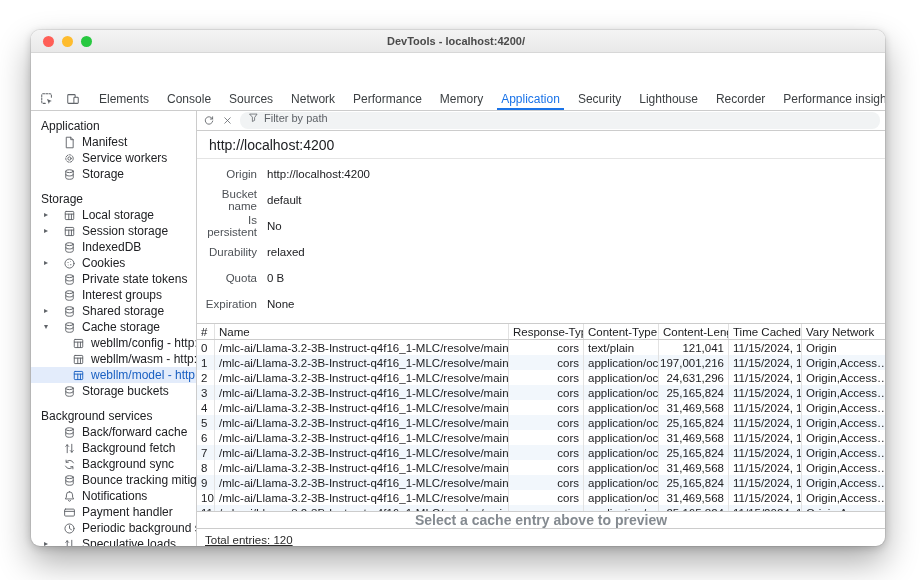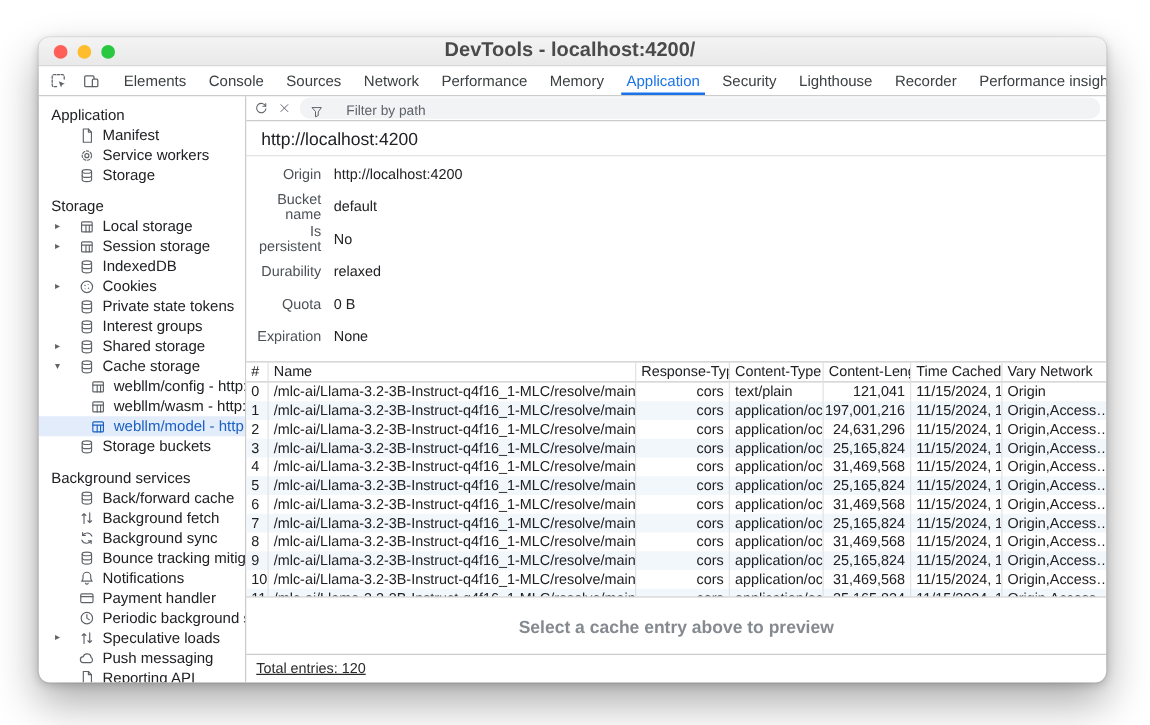--- a/index.html
+++ b/index.html
@@ -6,45 +6,45 @@
   body{width:920px;height:580px;background:#fff;overflow:hidden;position:relative;
        font-family:"Liberation Sans",sans-serif;-webkit-font-smoothing:antialiased;}
   .window{position:absolute;left:31px;top:30px;width:854px;height:516px;background:#fff;
           border-radius:9px;overflow:hidden;display:flex;flex-direction:column;
           box-shadow:0 16px 34px rgba(0,0,0,.33),0 2px 8px rgba(0,0,0,.18),0 0 0 1px rgba(0,0,0,.07);}
   
   .titlebar{height:22px;background:linear-gradient(#f4f4f4,#e9e9e9);border-bottom:1px solid #d7d7d7;
             display:flex;align-items:center;position:relative;flex:none;}
   .lights{display:flex;gap:8px;padding-left:12px;}
   .light{width:11px;height:11px;border-radius:50%;}
-  .titlebar .title{position:absolute;left:0;right:4px;text-align:center;font-size:16px;font-weight:bold;color:#4a4a4a;}
+  .titlebar .title{position:absolute;left:0;right:4px;text-align:center;font-size:11px;font-weight:bold;color:#4a4a4a;}
   
   .tabbar{height:23px;background:#fff;border-bottom:1px solid #ccc;display:flex;align-items:stretch;
-          font-size:12px;color:#3c4043;flex:none;padding-left:3px;}
+          font-size:12px;color:#3c4043;flex:none;padding-left:3px;margin-top:34px;}
   .tbtn{display:flex;align-items:center;padding:0 6px;}
   .tdivider{width:1px;background:#d8d8d8;margin:4px 2px;}
   .tab{display:flex;align-items:center;gap:4px;padding:0 9px;position:relative;white-space:nowrap;cursor:default;}
   .tab.active{color:var(--accent);}
   .tab.active:after{content:'';position:absolute;left:5px;right:5px;bottom:0;height:2px;background:var(--accent);}
   
   .bodyrow{flex:1;display:flex;min-height:0;}
   .sidebar{width:165px;flex:none;border-right:1px solid #ccc;overflow:hidden;padding-top:6px;font-size:12px;color:#202124;}
   .sec{margin-bottom:8px;}
   .sec-title{height:17px;display:flex;align-items:center;padding-left:10px;color:#202124;}
   .item{height:16px;display:flex;align-items:center;padding-left:32px;position:relative;white-space:nowrap;overflow:hidden;cursor:pointer;}
   .item .arrow{position:absolute;left:13px;top:50%;transform:translateY(-52%);font-size:8px;color:#5f6368;}
   .item .ico{display:flex;margin-right:6px;flex:none;}
   .item.child{padding-left:41px;}
   .item.selected{background:var(--sel-bg);color:var(--sel-fg);}
   .item.selected svg{stroke:var(--sel-fg);}
   
   .main{flex:1;display:flex;flex-direction:column;min-width:0;}
   .ptoolbar{height:19px;flex:none;border-bottom:1px solid #ccc;display:flex;align-items:center;padding:0 5px 0 6px;gap:7px;}
   .icobtn{display:flex;align-items:center;cursor:pointer;}
-  .filterpill{flex:1;height:17px;background:#f1f3f4;border-radius:8px;display:flex;align-items:flex-end;gap:18px;
+  .filterpill{flex:1;height:17px;background:#f1f3f4;border-radius:8px;display:flex;align-items:flex-start;gap:5px;
               padding:0 8px;font-size:11px;color:#5f6368;cursor:text;}
   .originhead{height:27px;flex:none;display:flex;align-items:center;padding-left:12px;font-size:14px;color:#202124;border-bottom:1px solid #e4e4e4;}
   .metadata{flex:none;padding:2px 0 6px 0;}
   .mrow{height:26px;display:flex;align-items:center;font-size:11.5px;}
   .mlabel{width:60px;text-align:right;color:#4d5156;flex:none;}
   .mvalue{margin-left:10px;color:#202124;}
   
   .grid-head,.tr{display:grid;grid-template-columns:17px minmax(0,1fr) 75px 75px 70px 73px 84px;}
   .grid-head{height:15px;flex:none;border-top:1px solid #ccc;border-bottom:1px solid #ccc;font-size:11.5px;color:#202124;background:#fff;}
   .th,.td{padding:0 4px;line-height:14px;white-space:nowrap;overflow:hidden;display:flex;align-items:center;}

